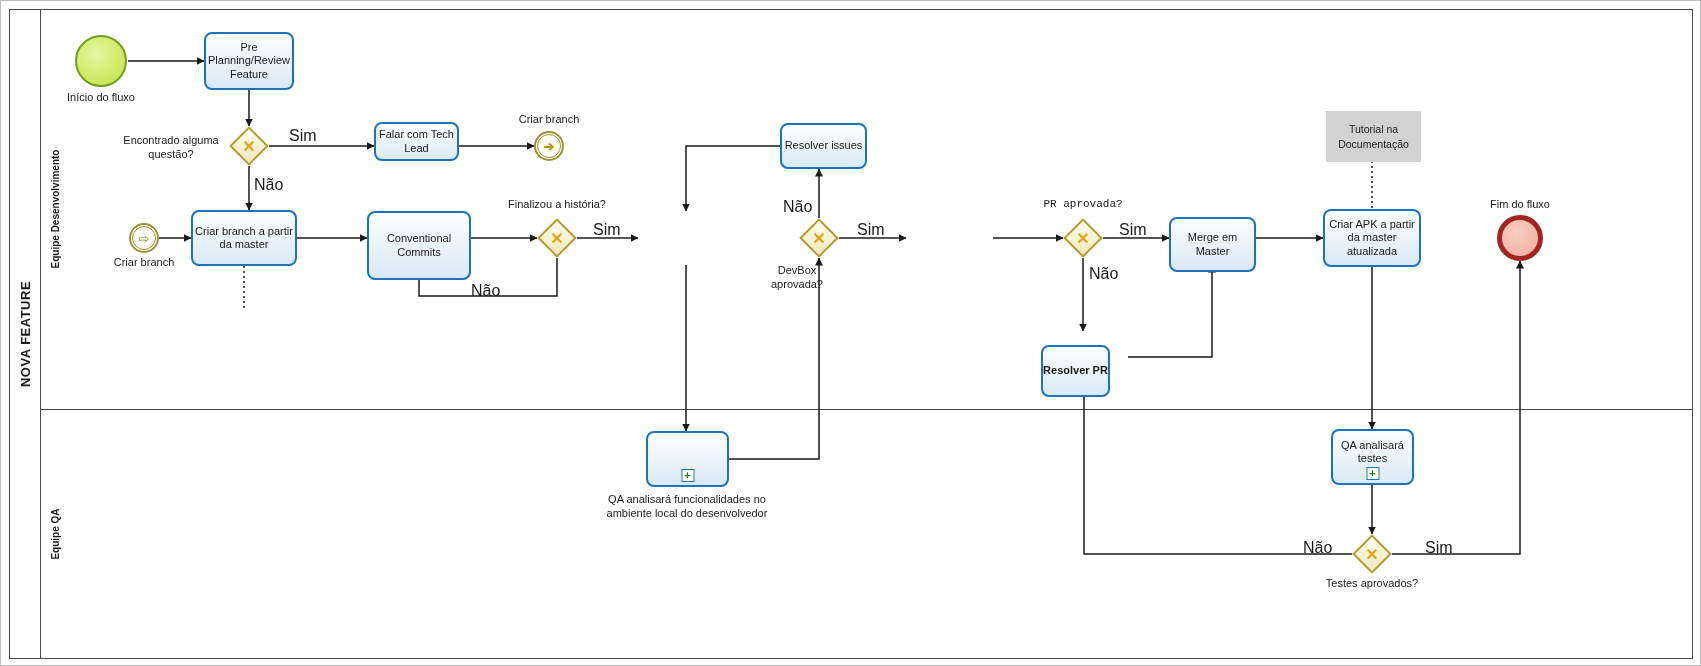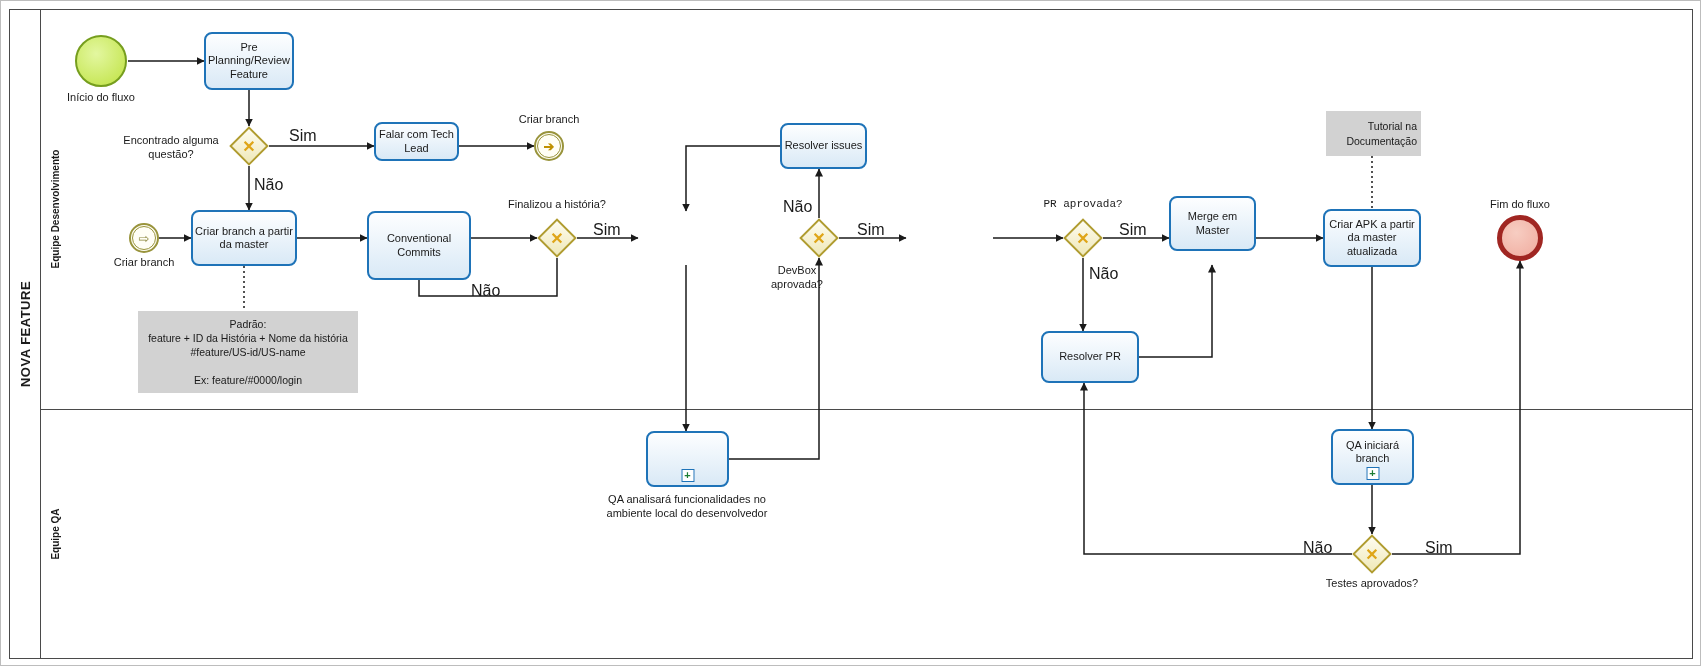--- a/index.html
+++ b/index.html
@@ -139,37 +139,37 @@
   </div>
   <div class="task" style="left:190px;top:209px;width:106px;height:56px;">
     <span>Criar branch a partir da master</span>
   </div>
   <div class="task" style="left:366px;top:210px;width:104px;height:69px;">
     <span>Conventional Commits</span>
   </div>
   <div class="task" style="left:779px;top:122px;width:87px;height:46px;">
     <span>Resolver issues</span>
   </div>
-  <div class="task" style="left:1168px;top:195px;width:87px;height:55px;">
+  <div class="task" style="left:1168px;top:216px;width:87px;height:55px;">
     <span>Merge em Master</span>
   </div>
-  <div class="task" style="left:1040px;top:330px;width:98px;height:52px;">
+  <div class="task" style="left:1040px;top:344px;width:69px;height:52px;font-weight:bold;">
     <span>Resolver PR</span>
   </div>
   <div class="task" style="left:1322px;top:208px;width:98px;height:58px;">
     <span>Criar APK a partir da master atualizada</span>
   </div>
 
   <div class="task subtask" style="left:645px;top:430px;width:83px;height:56px;">
     <span class="plusbox">+</span>
   </div>
   <div class="lbl" style="left:598px;top:492px;width:176px;text-align:center;">QA analisará funcionalidades no ambiente local do desenvolvedor</div>
 
   <div class="task subtask" style="left:1330px;top:428px;width:83px;height:56px;">
-    <span class="subtask-text">QA iniciará branch</span>
+    <span class="subtask-text">QA analisará testes</span>
     <span class="plusbox">+</span>
   </div>
 
   <div class="gw" style="left:228px;top:125px;">
     <div class="diamond"></div>
     <span class="x">✕</span>
   </div>
   <div class="lbl" style="left:116px;top:133px;width:108px;">Encontrado alguma questão?</div>
 
   <div class="gw" style="left:536px;top:217px;">
@@ -189,26 +189,21 @@
     <span class="x">✕</span>
   </div>
   <div class="lbl" style="left:1032px;top:197px;width:100px;font-family:Liberation Mono, monospace;">PR aprovada?</div>
 
   <div class="gw" style="left:1351px;top:533px;">
     <div class="diamond"></div>
     <span class="x">✕</span>
   </div>
   <div class="lbl" style="left:1316px;top:576px;width:110px;">Testes aprovados?</div>
 
-  <div class="note" style="left:137px;top:310px;width:220px;height:82px;">Padrão:
-feature + ID da História + Nome da história
-#feature/US-id/US-name
-
-Ex: feature/#0000/login</div>
-  <div class="note" style="left:1325px;top:110px;width:95px;height:45px;text-align:right;">Tutorial na Documentação</div>
+  <div class="note" style="left:1325px;top:110px;width:95px;height:51px;">Tutorial na Documentação</div>
 
   <div class="edge-lbl" style="left:288px;top:126px;">Sim</div>
   <div class="edge-lbl" style="left:253px;top:175px;">Não</div>
   <div class="edge-lbl" style="left:592px;top:220px;">Sim</div>
   <div class="edge-lbl" style="left:470px;top:281px;">Não</div>
   <div class="edge-lbl" style="left:856px;top:220px;">Sim</div>
   <div class="edge-lbl" style="left:782px;top:197px;">Não</div>
   <div class="edge-lbl" style="left:1118px;top:220px;">Sim</div>
   <div class="edge-lbl" style="left:1088px;top:264px;">Não</div>
   <div class="edge-lbl" style="left:1424px;top:538px;">Sim</div>

